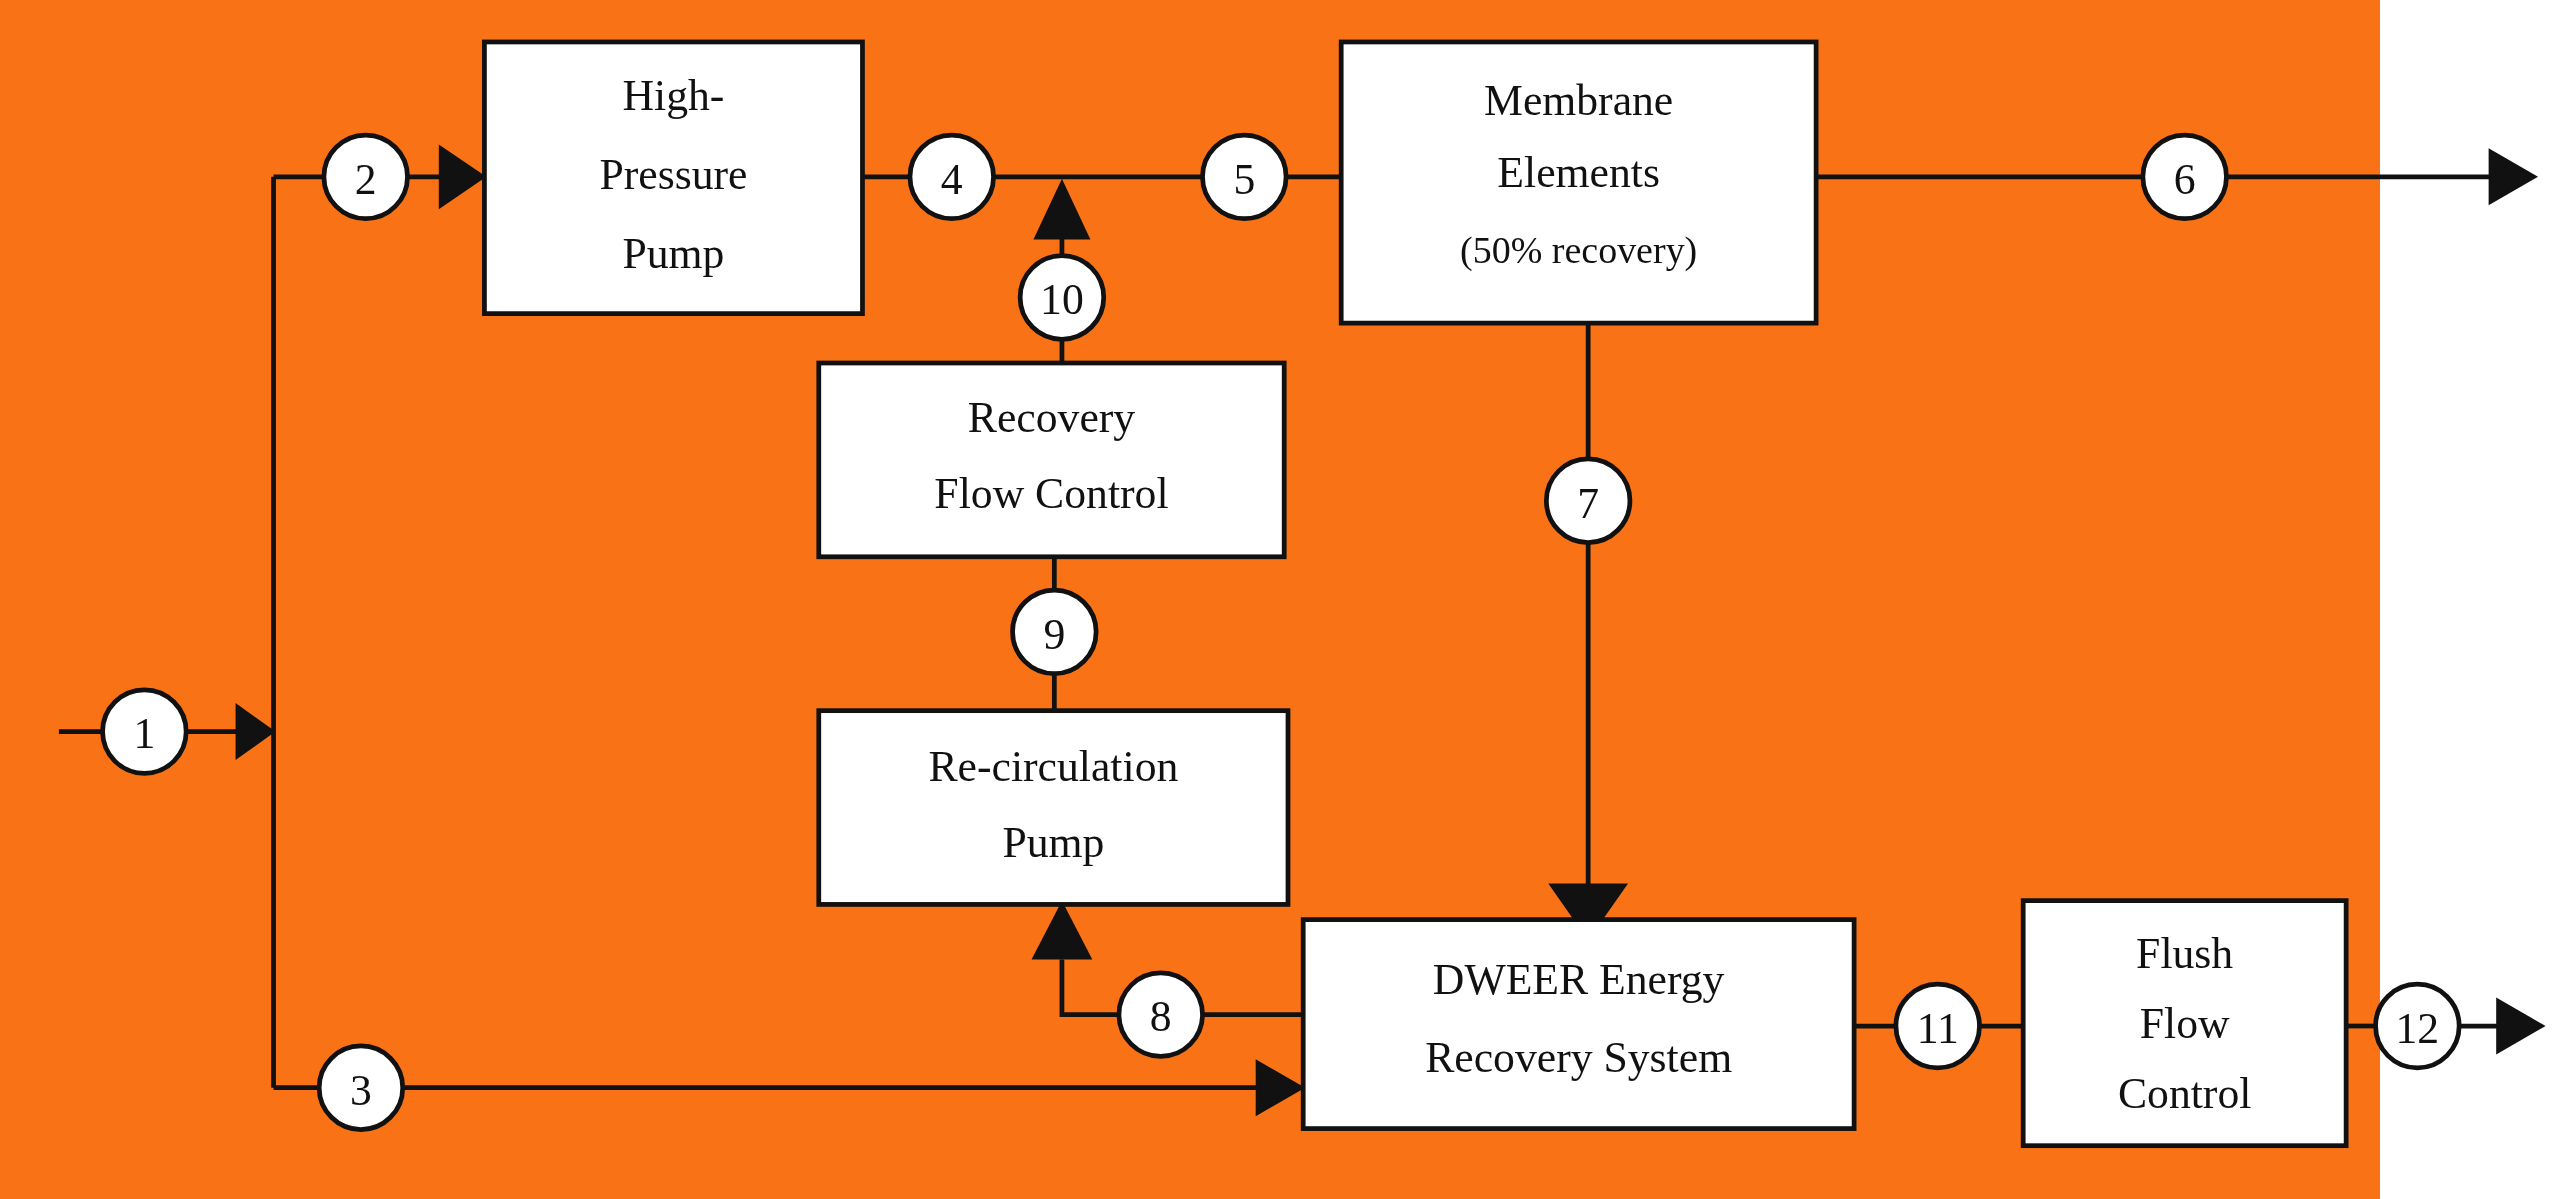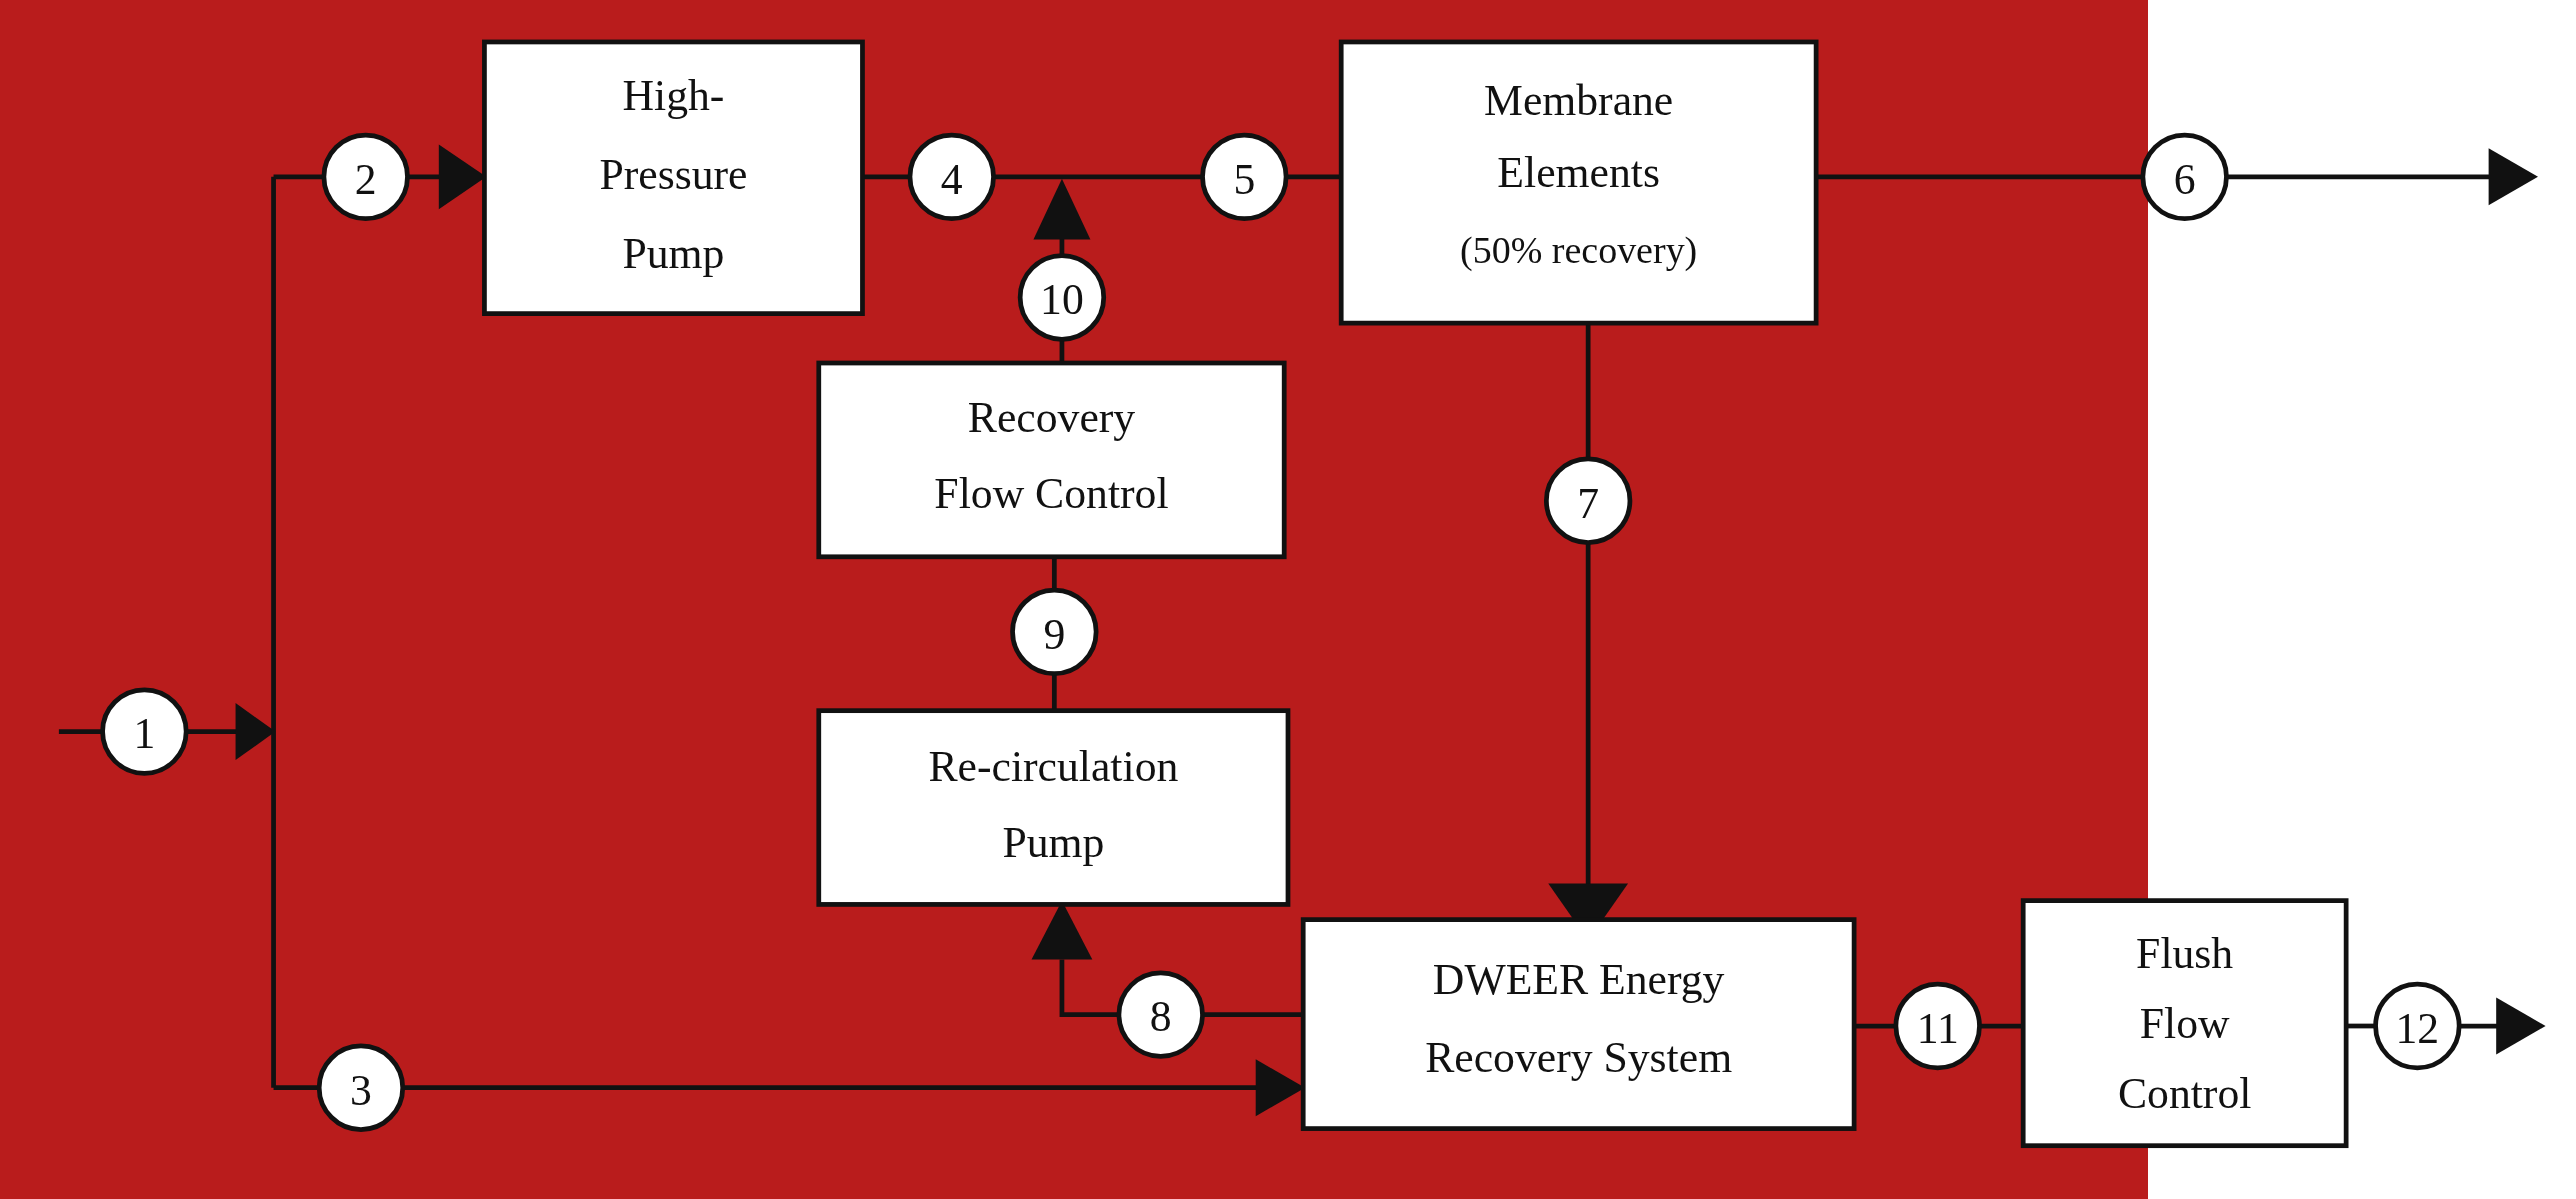--- a/index.html
+++ b/index.html
@@ -2,23 +2,23 @@
 <html style="font-size:15px"><head>
 <meta charset="utf-8">
 <style>
   html, body {
     margin: 0;
     padding: 0;
     background: #ffffff;
   }
   #diagram-root {
     position: relative;
-    width: 2148px;
+    width: 2380px;
     height: 1200px;
-    background: #b91c1c;
+    background: #f97316;
     font-family: "Liberation Serif", "DejaVu Serif", serif;
   }
   svg#flow-svg {
     display: block;
     width: 2576px;
     height: 1200px;
   }
   .box-rect {
     fill: #ffffff;
     stroke: #111111;

